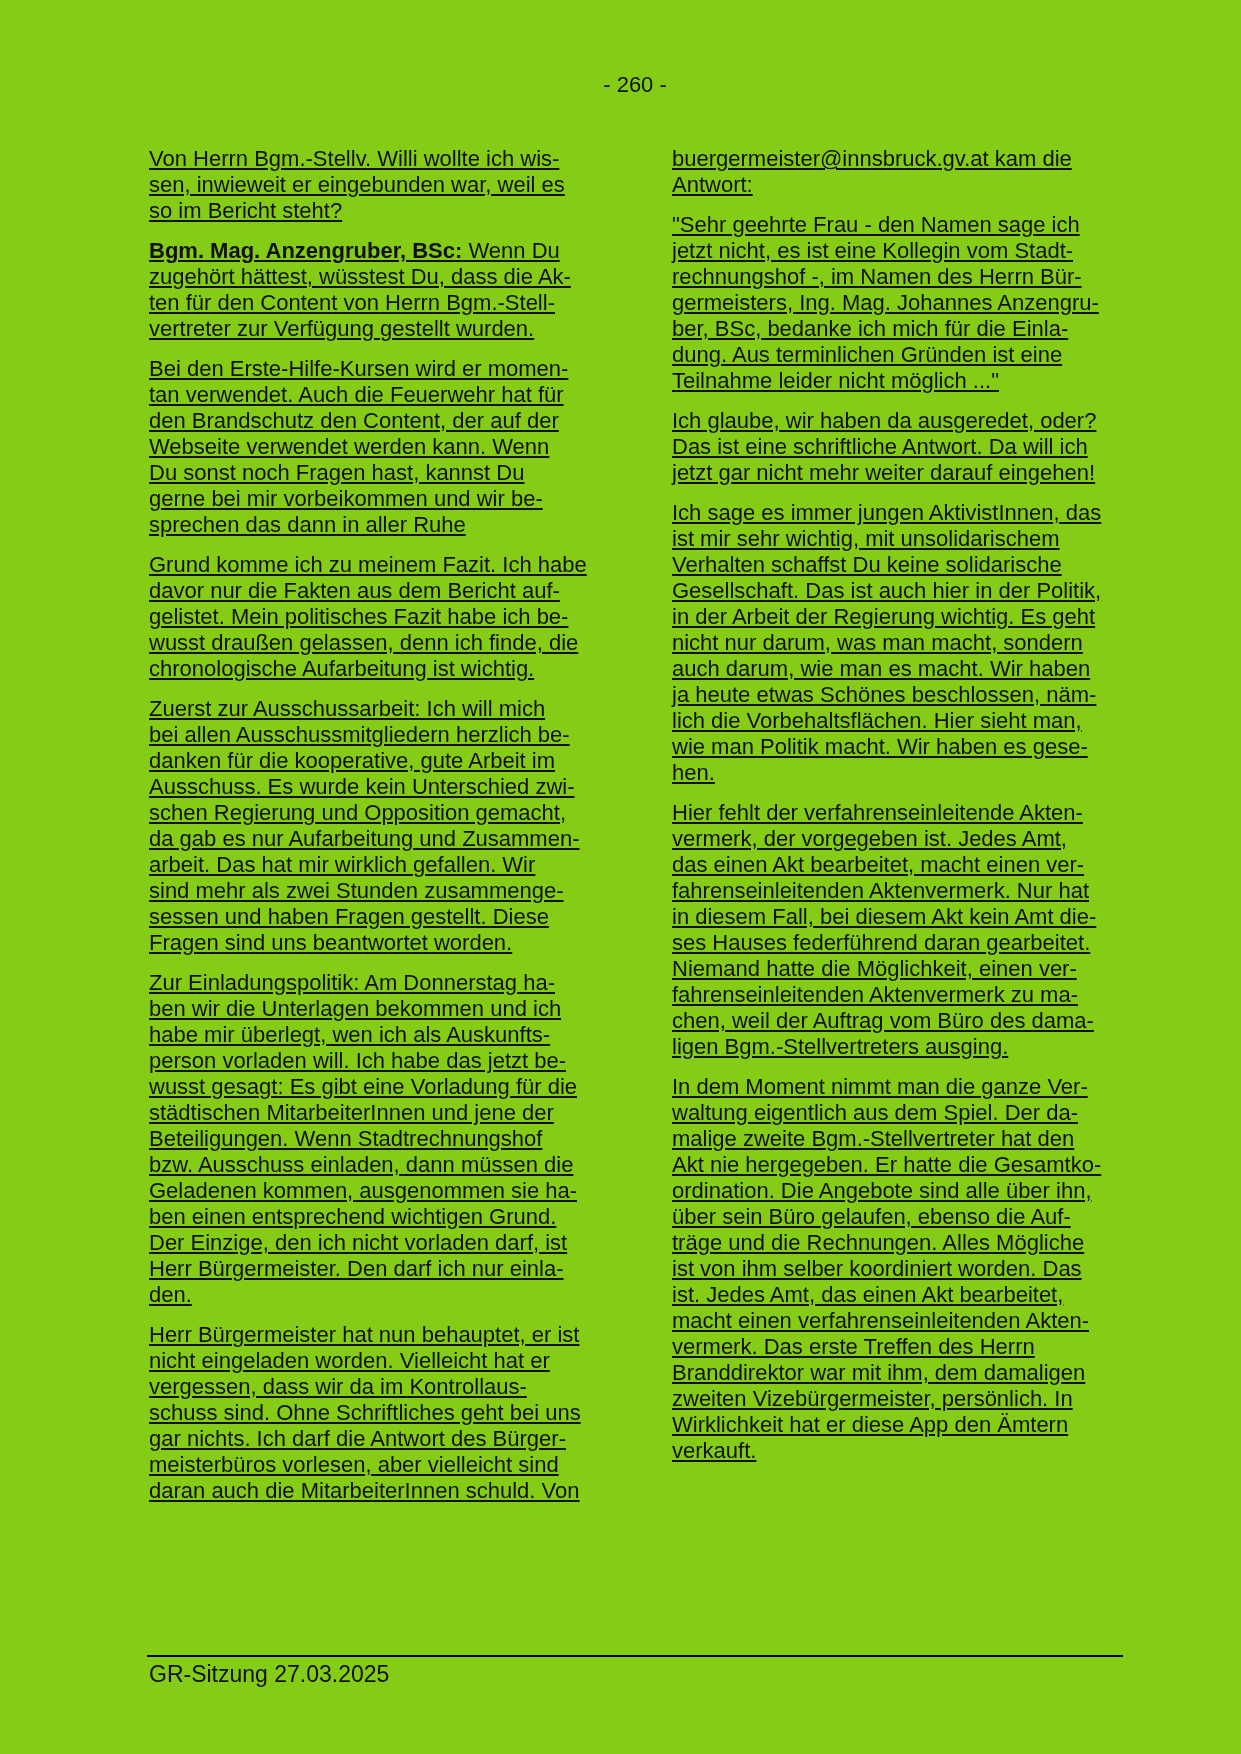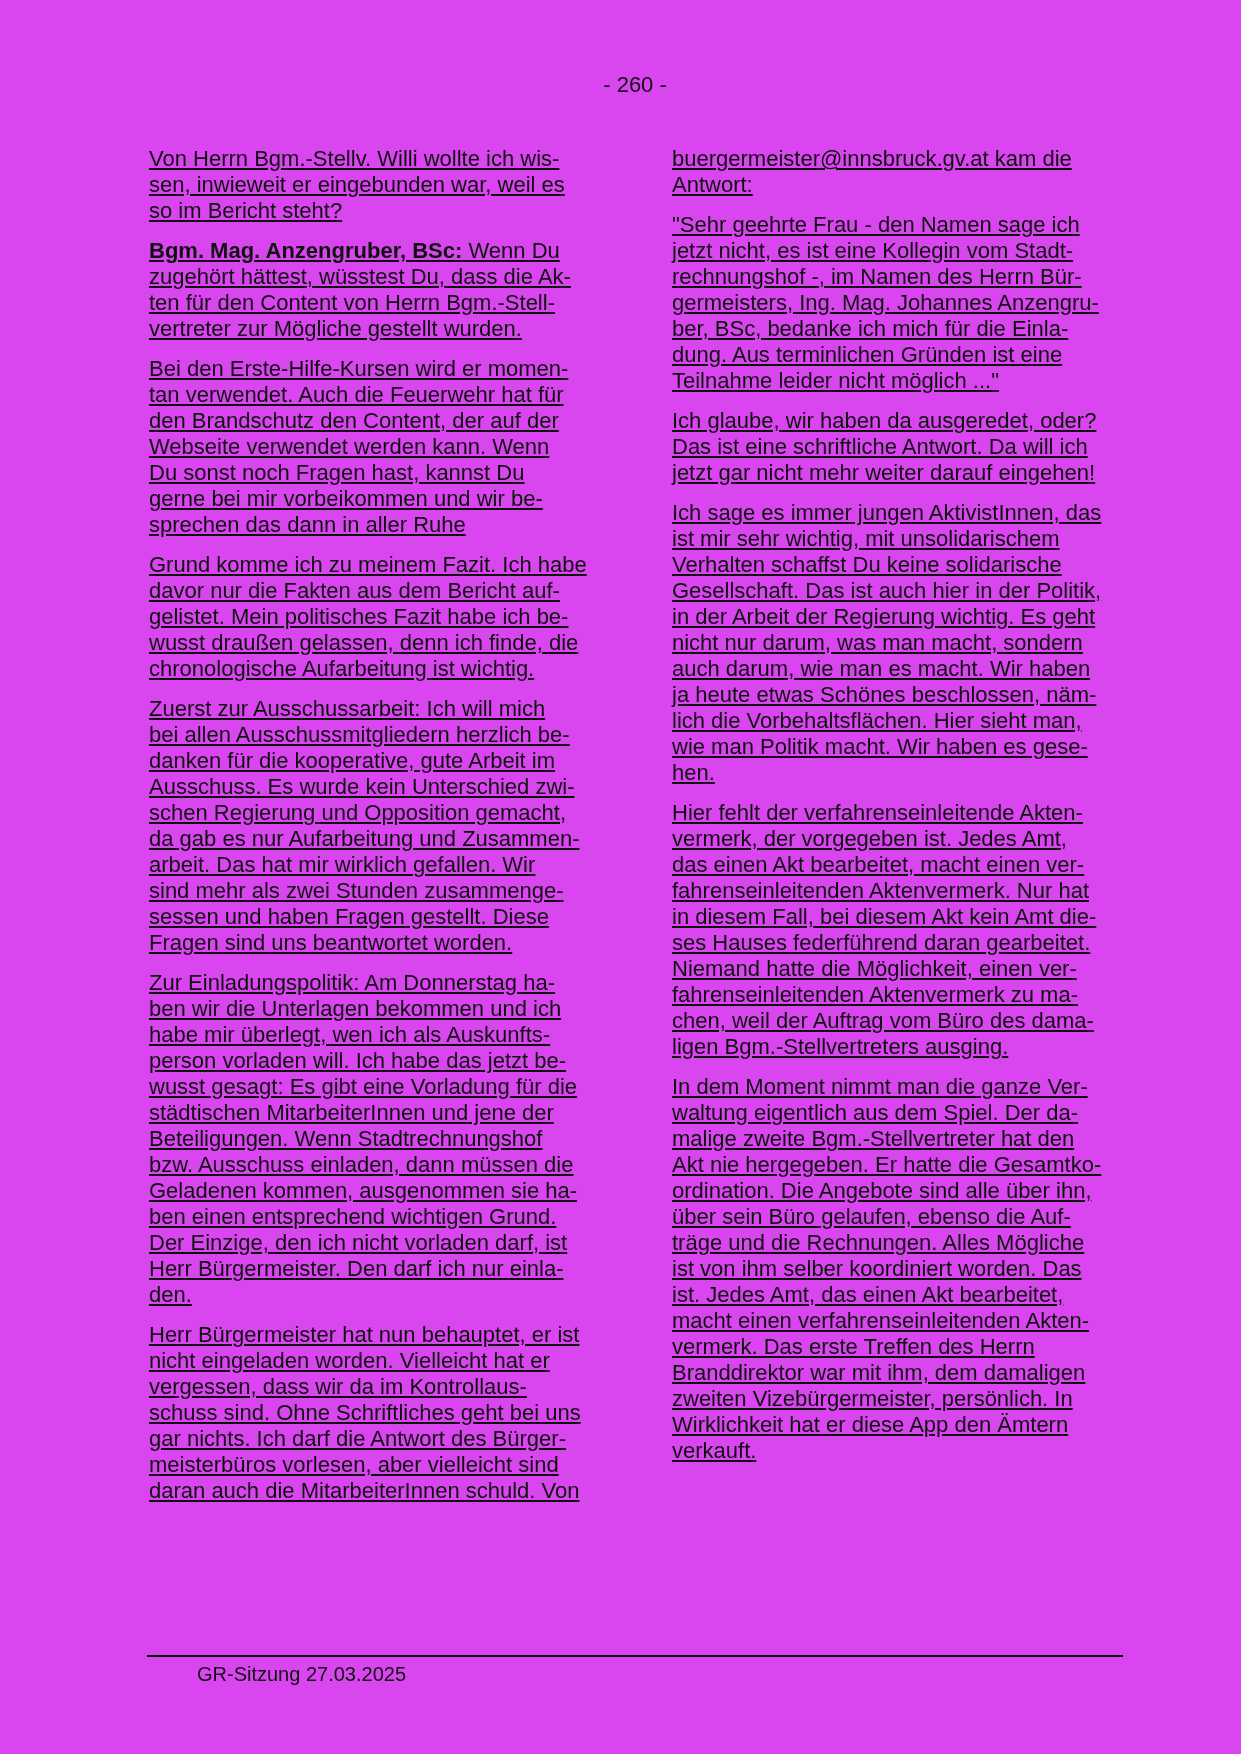--- a/index.html
+++ b/index.html
@@ -4,21 +4,21 @@
 <style>
   html, body {
     margin: 0;
     padding: 0;
     background: #ffffff;
   }
   .page {
     position: relative;
     width: 1241px;
     height: 1754px;
-    background: #d946ef;
+    background: #84cc16;
     font-family: "Liberation Sans", sans-serif;
     color: #111111;
     overflow: hidden;
   }
   .page-header {
     position: absolute;
     left: 150px;
     top: 72px;
     width: 970px;
     text-align: center;
@@ -47,40 +47,39 @@
     left: 147px;
     top: 1655px;
     width: 976px;
     height: 0;
     border-top: 2px solid #000000;
   }
   .page-footer {
     position: absolute;
     left: 149px;
     top: 1662px;
-    font-size: 20px;
+    font-size: 23px;
     line-height: 24px;
-    margin-left: 48px;
   }
 </style>
 </head>
 <body>
 
 <div class="page">
 
   <div class="page-header">- 260 -</div>
 
   <div class="col col-left">
     <p class="para"><span class="lines">Von Herrn Bgm.-Stellv. Willi wollte ich wis-
 sen, inwieweit er eingebunden war, weil es
 so im Bericht steht?</span></p>
     <p class="para"><b>Bgm. Mag. Anzengruber, BSc:</b><span class="lines"> Wenn Du
 zugehört hättest, wüsstest Du, dass die Ak-
 ten für den Content von Herrn Bgm.-Stell-
-vertreter zur Mögliche gestellt wurden.</span></p>
+vertreter zur Verfügung gestellt wurden.</span></p>
     <p class="para"><span class="lines">Bei den Erste-Hilfe-Kursen wird er momen-
 tan verwendet. Auch die Feuerwehr hat für
 den Brandschutz den Content, der auf der
 Webseite verwendet werden kann. Wenn
 Du sonst noch Fragen hast, kannst Du
 gerne bei mir vorbeikommen und wir be-
 sprechen das dann in aller Ruhe</span></p>
     <p class="para"><span class="lines">Grund komme ich zu meinem Fazit. Ich habe
 davor nur die Fakten aus dem Bericht auf-
 gelistet. Mein politisches Fazit habe ich be-

